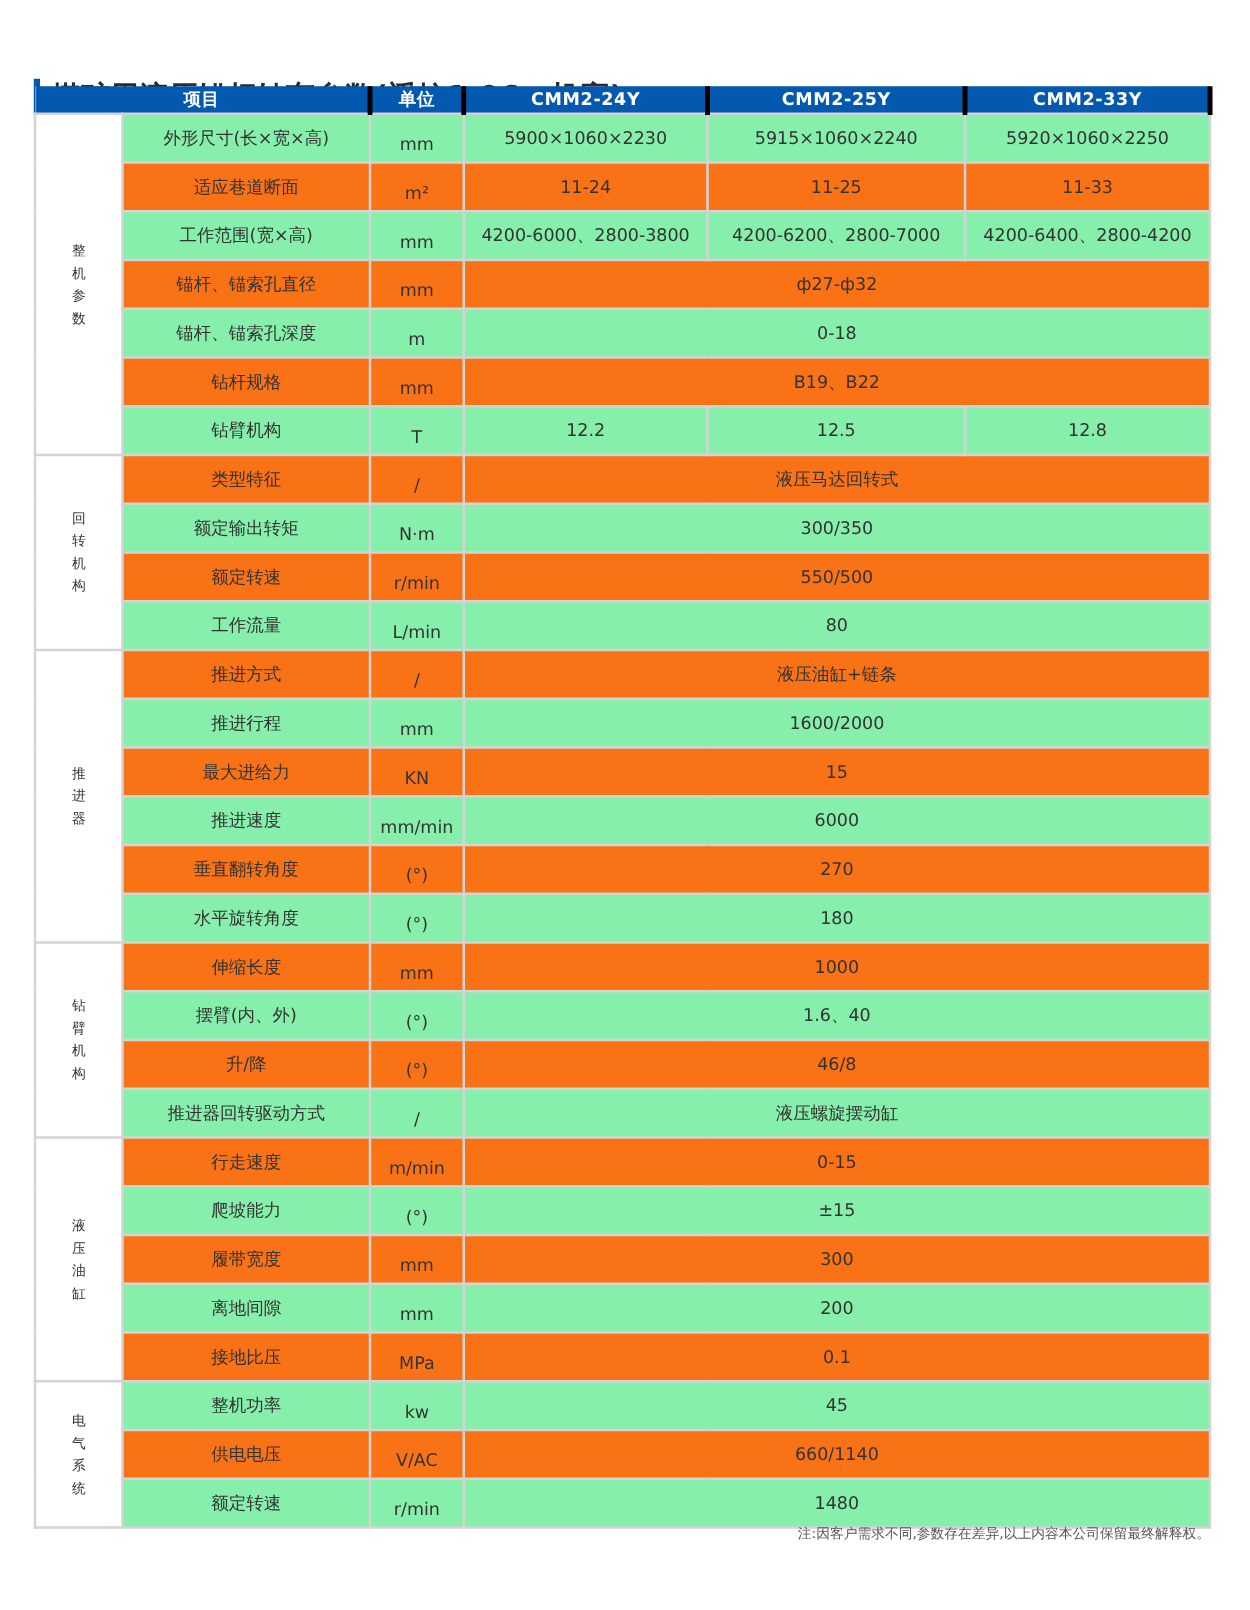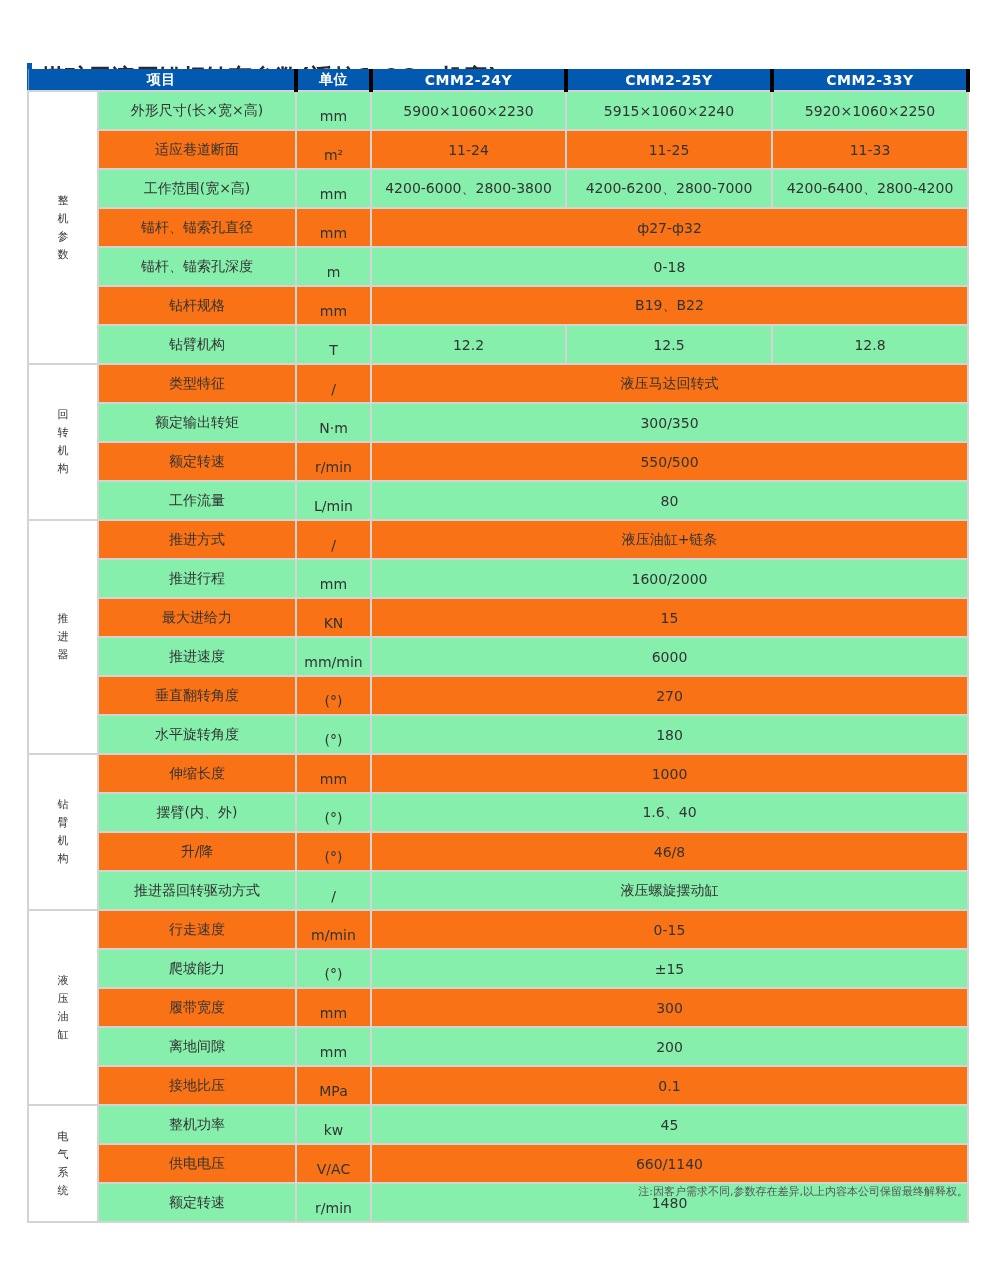--- a/index.html
+++ b/index.html
@@ -9,21 +9,21 @@
   .title-text { font-size: 23px; font-weight: bold; color: #2b2b2b; letter-spacing: 0.5px; }
   table.spec { position: absolute; left: 27px; top: 69px; width: 940px; border-collapse: collapse; table-layout: fixed; font-size: 14px; }
   table.spec th { background: #0358b0; color: #ffffff; font-weight: bold; height: 22px; font-size: 14px; border-left: 1px solid #6f9bd0; border-right: 4px solid #000000; letter-spacing: 0.5px; }
   table.spec td { height: 39px; border: 2px solid #d4d4d4; text-align: center; vertical-align: middle; color: #333; font-size: 14px; }
   table.spec tr.odd td.c { background: #86efac; }
   table.spec tr.even td.c { background: #f97316; }
   td.grp { background: #ffffff !important; width: 70px; }
   td.grp .vert { display: inline-block; width: 16px; line-height: 18px; font-size: 11px; word-break: break-all; }
   td.unit { padding-top: 16px; }
   td.unit span { position: relative; top: -3px; }
-  .note { position: absolute; right: 32px; top: 1184px; font-size: 11px; color: #555; margin-left: 13px; }
+  .note { position: absolute; right: 32px; top: 1219px; font-size: 11px; color: #555; margin-left: 13px; }
 </style>
 </head>
 <body>
 
 <div class="title">
   <div class="title-bar"></div>
   <div class="title-text">煤矿用液压锚杆钻车参数(遥控1.06m机宽)</div>
 </div>
 
 <table class="spec">

